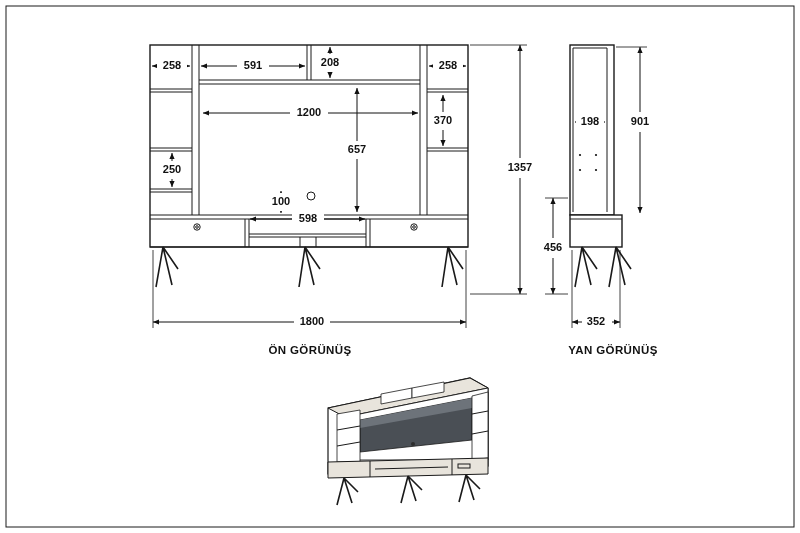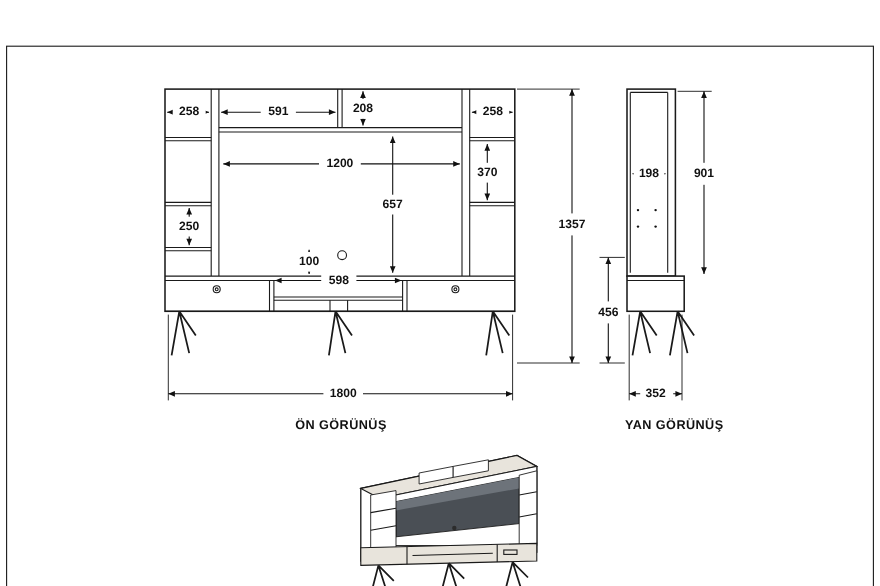--- a/index.html
+++ b/index.html
@@ -4,21 +4,21 @@
 <style>
   html,body{margin:0;padding:0;}
   body{
     width:800px;height:533px;
     background:#ffffff;
     font-family:"Liberation Sans", sans-serif;
     overflow:hidden;
     position:relative;
   }
   #sheet{
-    position:absolute;left:0;top:0;width:800px;height:390px;margin-top:36px;
+    position:absolute;left:0;top:0;width:800px;height:390px;
   }
   svg{display:block;}
   .ln{stroke:#1a1a1a;fill:none;}
   .thin{stroke-width:1;}
   .med{stroke-width:1.4;}
   .dim{stroke:#111;stroke-width:1;fill:none;}
   .ext{stroke:#111;stroke-width:0.8;fill:none;}
   .txt{
     font-family:"Liberation Sans", sans-serif;
     font-size:11px;font-weight:bold;fill:#111;

